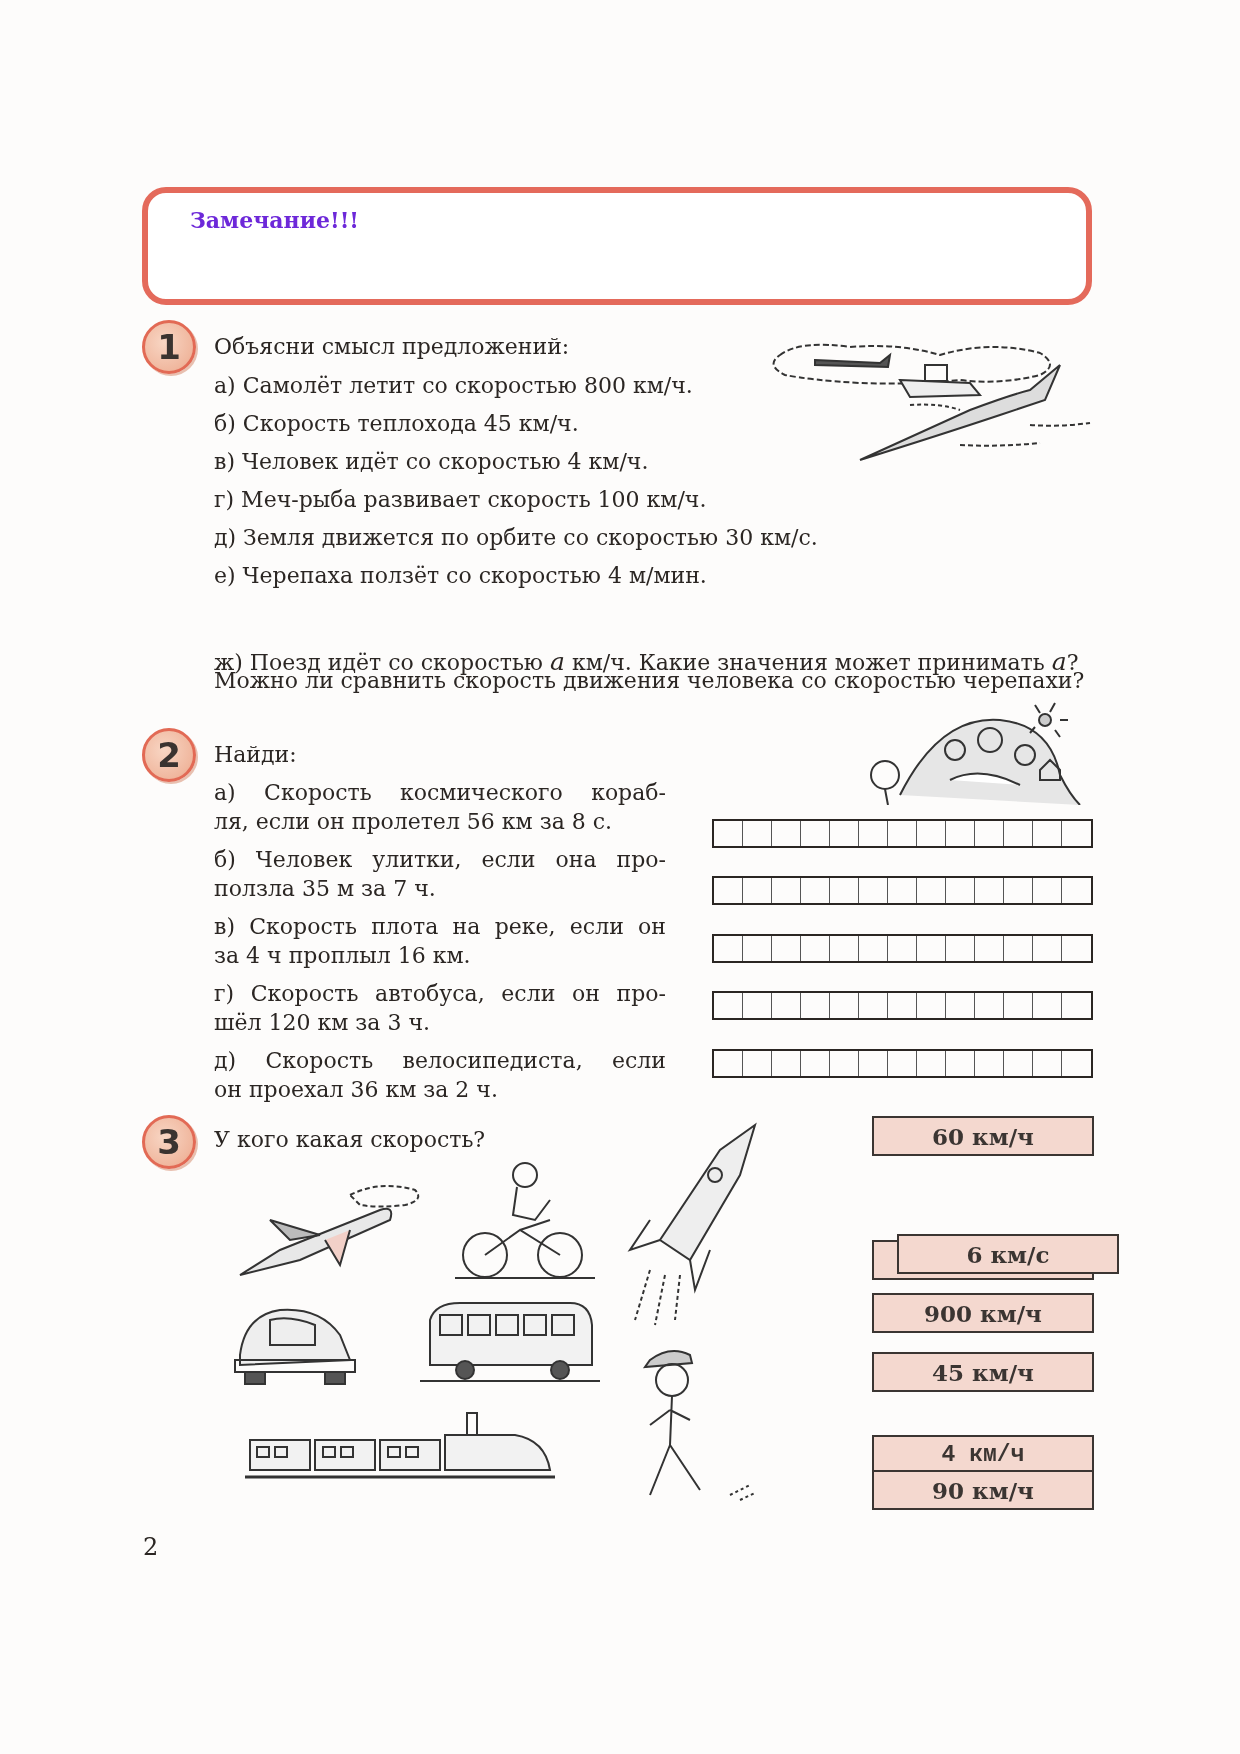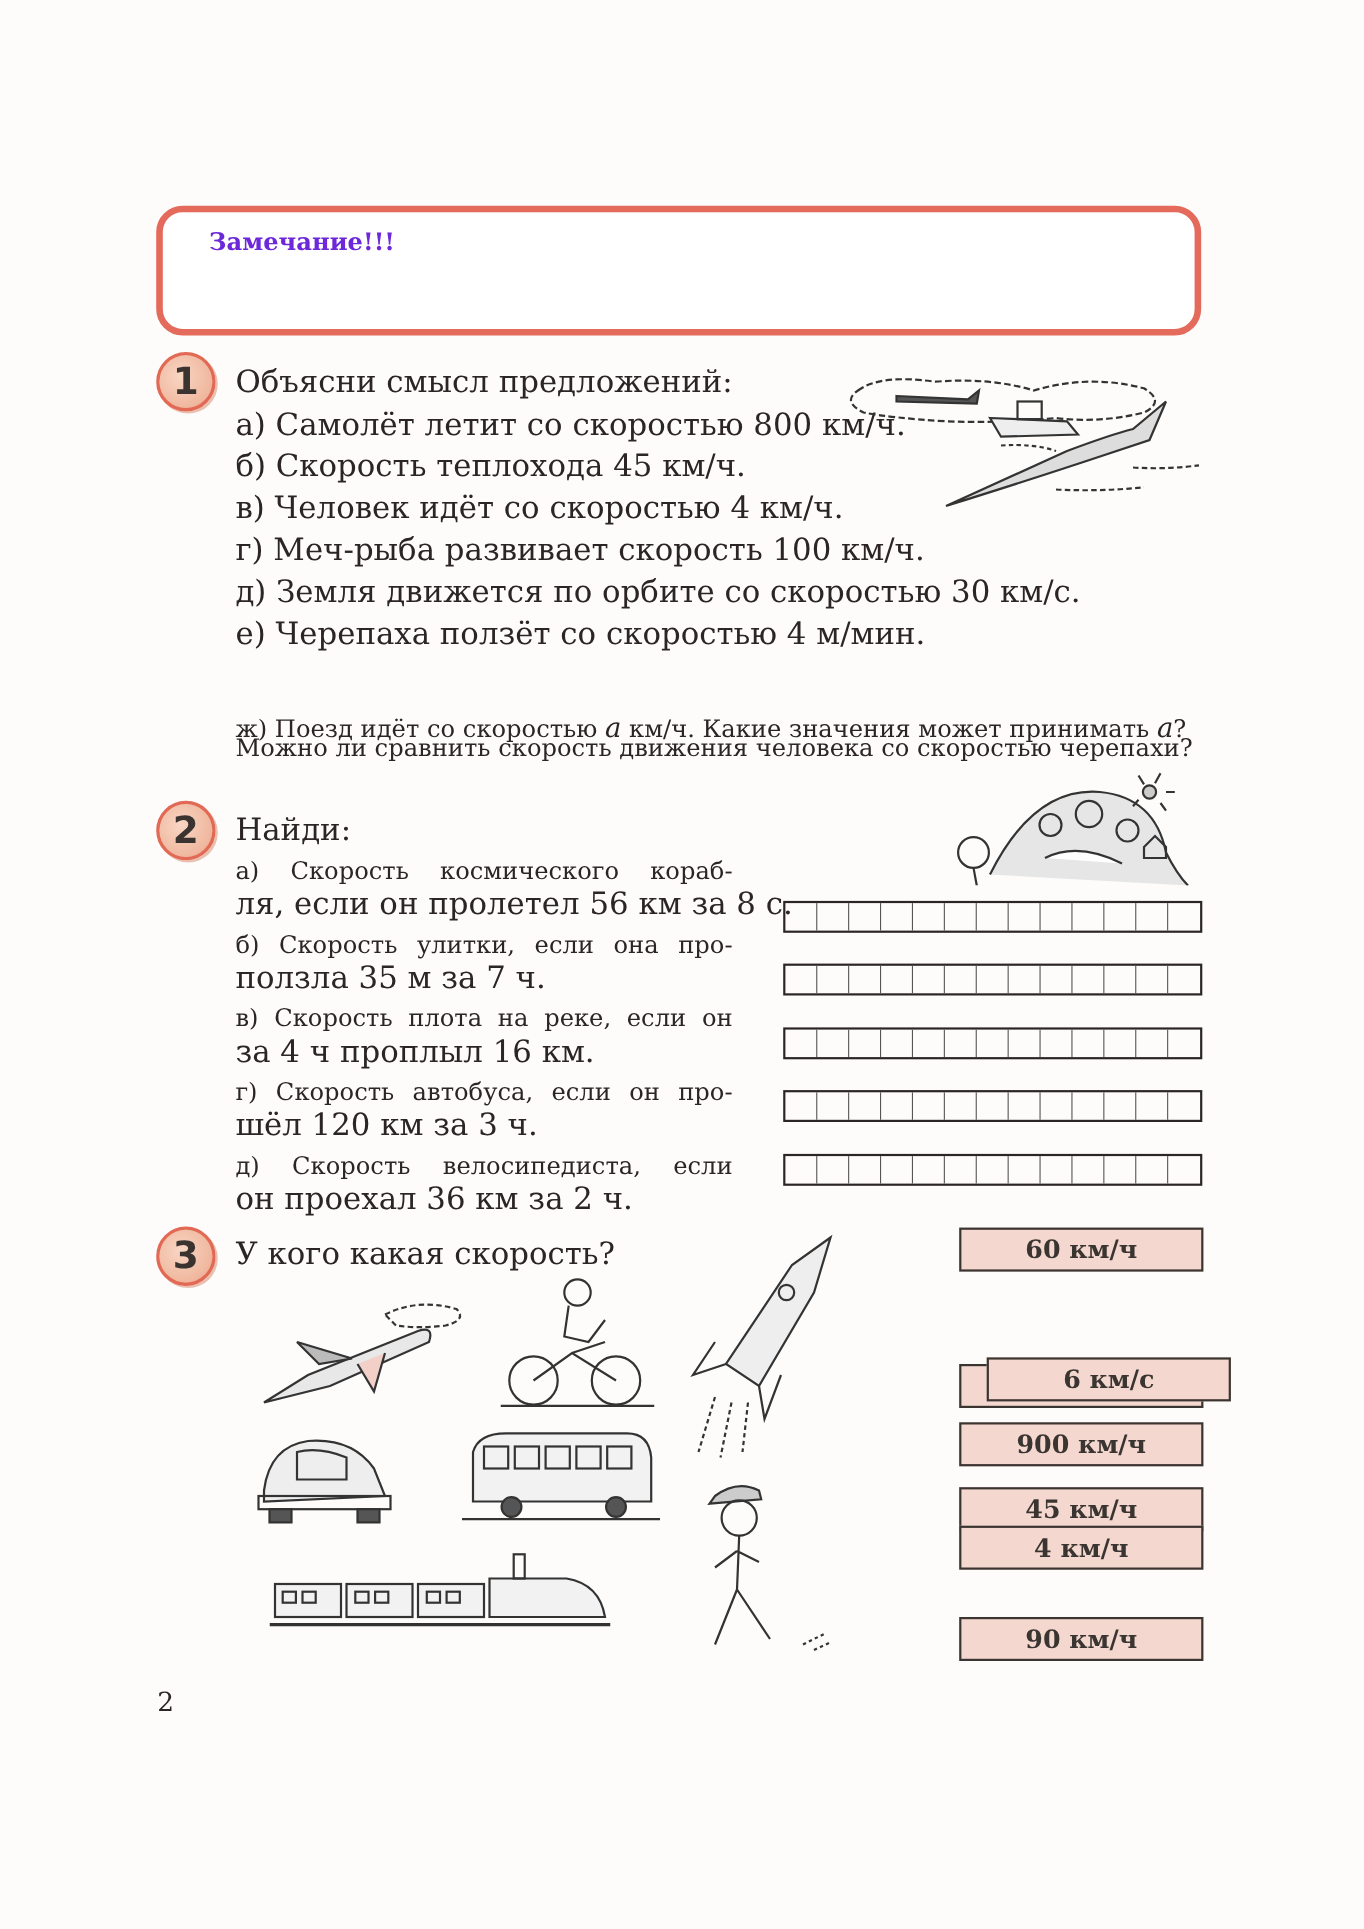--- a/index.html
+++ b/index.html
@@ -25,21 +25,21 @@
     .note-text em { font-style: italic; }
     .badge {
       position: absolute; width: 54px; height: 54px; border-radius: 50%;
       background: radial-gradient(circle at 40% 40%, #f8d6c4 0%, #f0b79e 70%, #e89a80 100%);
       border: 3px solid #e26a55; box-sizing: border-box;
       box-shadow: 2px 2px 0 #e8c0b0;
       display: flex; align-items: center; justify-content: center;
       font-family: "DejaVu Sans", sans-serif; font-weight: bold;
       font-size: 34px; color: #3a3330;
     }
-    .line { position: absolute; font-size: 28px; line-height: 29px; white-space: nowrap; }
+    .line { position: absolute; font-size: 22px; line-height: 29px; white-space: nowrap; }
     .para { position: absolute; font-size: 22px; line-height: 29px; text-align: justify; }
     .para.last-justify { text-align-last: left; }
     .italic-var { font-style: italic; font-family: "DejaVu Serif", serif; font-size: 25px; }
     .grid {
       position: absolute; display: flex; height: 29px;
       border: 2px solid #2b2623; box-sizing: border-box;
     }
     .grid .cell { width: 29px; height: 100%; border-right: 1px solid #555; box-sizing: border-box; }
     .grid .cell:last-child { border-right: none; }
     .speed-box {
@@ -96,21 +96,21 @@
     <path d="M175 10 L180 18 M195 8 L190 17 M200 25 L208 25 M175 32 L170 38 M195 35 L200 42"></path>
     <path d="M180 75 L190 65 L200 75 L200 85 L180 85Z"></path>
   </svg>
 </div>
 
 <div class="badge" style="left:142px; top:728px;">2</div>
 <div class="line" style="left:214px; top:740px;">Найди:</div>
 
 <div class="para" style="left:214px; top:778px; width:452px; text-align-last: justify;">а) Скорость космического кораб-</div>
 <div class="line" style="left:214px; top:807px;">ля, если он пролетел 56 км за 8 с.</div>
-<div class="para" style="left:214px; top:845px; width:452px; text-align-last: justify;">б) Скорость улитки, если она про-</div>
+<div class="para" style="left:214px; top:845px; width:452px; text-align-last: justify;">б) Человек улитки, если она про-</div>
 <div class="line" style="left:214px; top:874px;">ползла 35 м за 7 ч.</div>
 <div class="para" style="left:214px; top:912px; width:452px; text-align-last: justify;">в) Скорость плота на реке, если он</div>
 <div class="line" style="left:214px; top:941px;">за 4 ч проплыл 16 км.</div>
 <div class="para" style="left:214px; top:979px; width:452px; text-align-last: justify;">г) Скорость автобуса, если он про-</div>
 <div class="line" style="left:214px; top:1008px;">шёл 120 км за 3 ч.</div>
 <div class="para" style="left:214px; top:1046px; width:452px; text-align-last: justify;">д) Скорость велосипедиста, если</div>
 <div class="line" style="left:214px; top:1075px;">он проехал 36 км за 2 ч.</div>
 
 <div class="grid" style="left:712px; top:819px;">
   <div class="cell"></div>
@@ -189,21 +189,21 @@
 </div>
 
 <div class="badge" style="left:142px; top:1115px;">3</div>
 <div class="line" style="left:214px; top:1125px;">У кого какая скорость?</div>
 
 <div class="speed-box" style="top:1116px;">60 км/ч</div>
 <div class="speed-box" style="top:1204px;margin-top:36px;">18 км/ч</div>
 <div class="speed-box" style="top:1234px;margin-left:25px;">6 км/с</div>
 <div class="speed-box" style="top:1293px;">900 км/ч</div>
 <div class="speed-box" style="top:1352px;">45 км/ч</div>
-<div class="speed-box" style="top:1387px;">4 км/ч</div>
+<div class="speed-box" style="top:1435px;font-family:Liberation Mono, monospace;">4 км/ч</div>
 <div class="speed-box" style="top:1470px;">90 км/ч</div>
 
 <div class="illus" style="left:230px; top:1180px; width:200px; height:100px;">
   <svg viewBox="0 0 200 100" fill="none" stroke="#333" stroke-width="2">
     <path d="M120 15 Q150 0 185 10 Q195 20 175 25 Q150 28 130 25Z" stroke-dasharray="5 3"></path>
     <path d="M10 95 L50 70 L150 30 Q165 25 160 40 L70 80Z" fill="#e8e8e8"></path>
     <path d="M60 60 L40 40 L90 55Z" fill="#bbb"></path>
     <path d="M95 60 L110 85 L120 50" fill="#f2d0c8"></path>
   </svg>
 </div>

